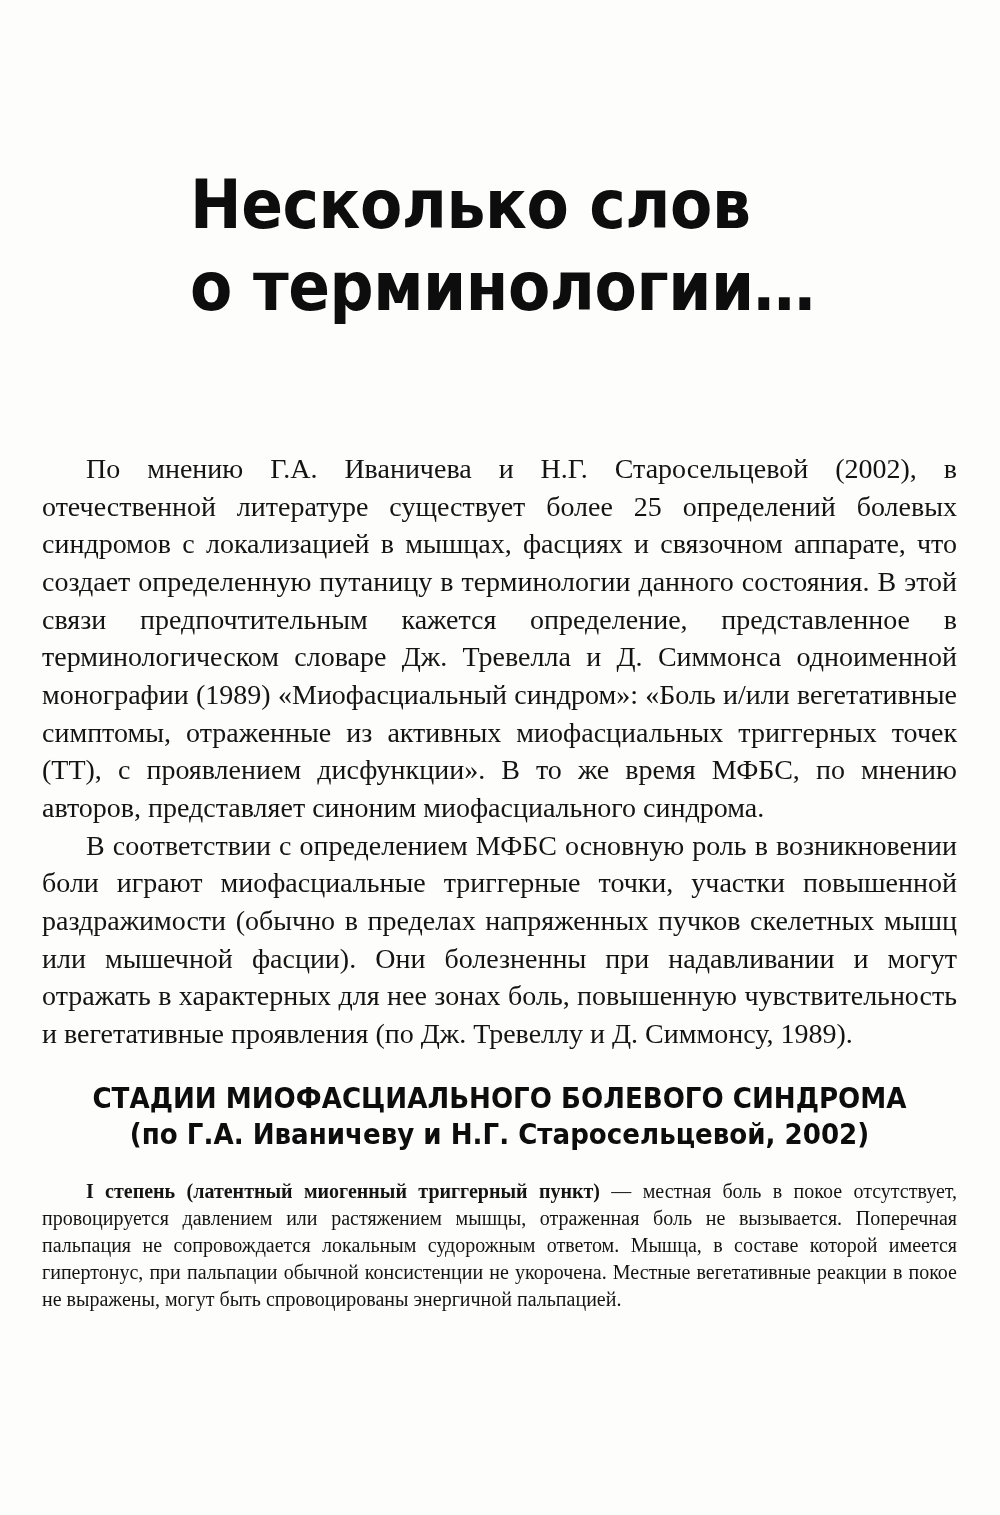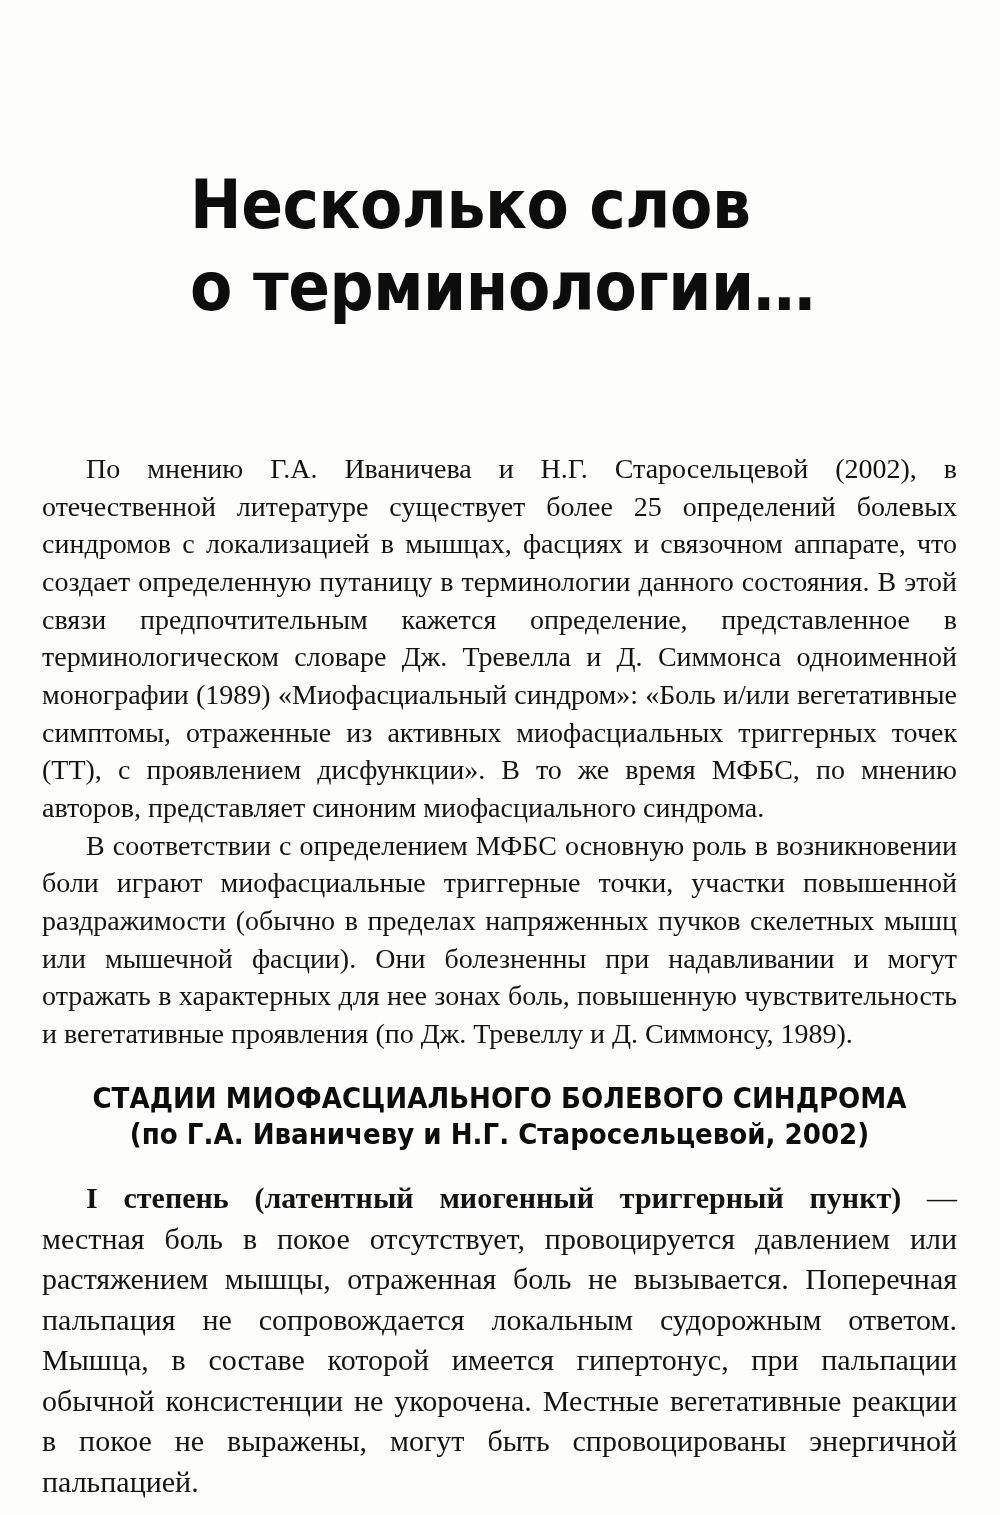--- a/index.html
+++ b/index.html
@@ -69,21 +69,21 @@
     transform-origin: center top;
   }
   .section-heading .sub {
     display: block;
   }
   .lower-text {
     position: absolute;
     left: 42px;
     top: 1178px;
     width: 915px;
-    font-size: 30px;
+    font-size: 20px;
     line-height: 1.35;
     text-align: justify;
     color: #141414;
   }
   .lower-text p {
     margin: 0;
     text-indent: 44px;
   }
   .lower-text .lead {
     font-weight: bold;

